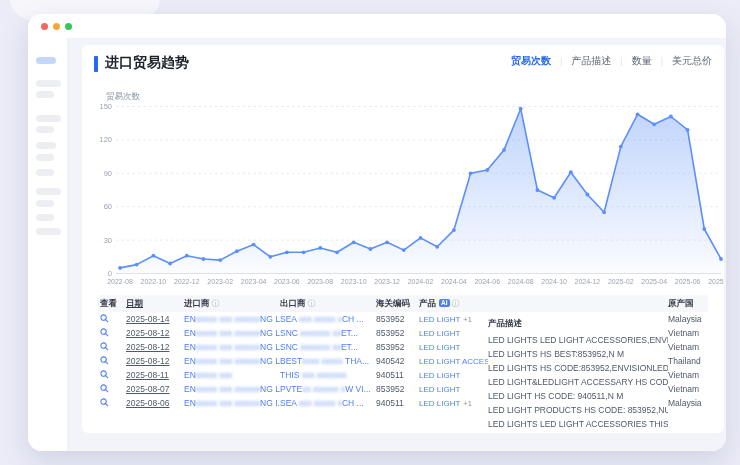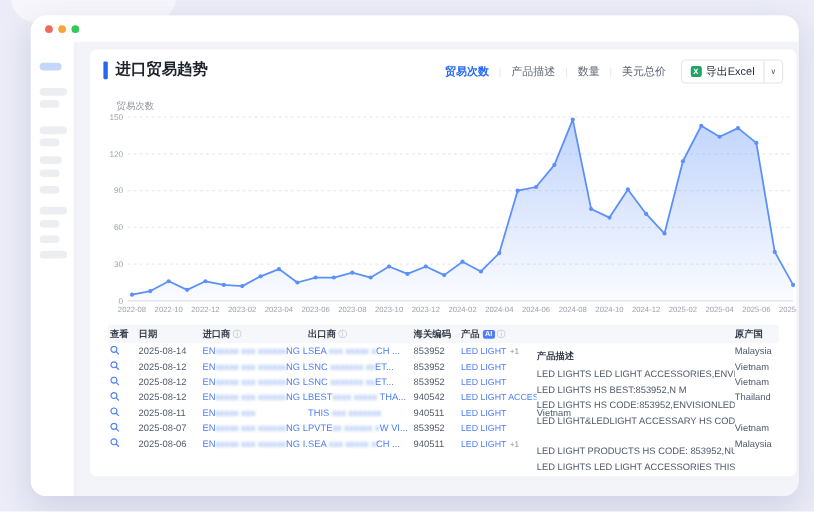--- a/index.html
+++ b/index.html
@@ -45,21 +45,21 @@
   .export-caret { width:17px; align-self:stretch; display:flex; align-items:center; justify-content:center;
                   border-left:1px solid #e2e4ea; font-size:7px; color:#4e5969; }
 
   .chart-ylabel { position:absolute; left:24px; top:46px; font-size:8.5px; color:#8a919f; }
   .chart-wrap { position:absolute; left:12px; top:56px; width:630px; height:188px; }
 
   .trade-table { position:absolute; left:16px; top:250px; width:610px; font-size:8.5px; color:#4e5969; }
   .tr { display:flex; align-items:center; height:14px; white-space:nowrap; }
   .tr.head { height:17px; background:#f6f7fa; border-radius:2px; color:#353c49; font-weight:bold; }
   .td { overflow:hidden; white-space:nowrap; padding-right:4px; }
-  .c-view{width:28px; padding-left:2px;} .c-date{width:58px;} .c-imp{width:96px;}
+  .c-view{width:28px; padding-left:2px;} .c-date{width:58px;text-decoration:underline;} .c-imp{width:96px;}
   .c-exp{width:96px;} .c-hs{width:43px;} .c-prod{width:69px;}
   .c-desc{flex:1;margin-top:41px;} .c-orig{width:40px; padding-right:0;}
   .link { color:#4d7ef7; cursor:pointer; }
   .blurred { color:#7da4f2; filter:blur(1.6px); }
   .plus-badge { color:#86909c; font-size:7.5px; margin-left:3px; }
   .info-ic { color:#b4bac4; font-size:8px; margin-left:2px; font-weight:normal; }
   .ai-badge { display:inline-block; background:#4d7ef7; color:#fff; font-size:6.5px; font-weight:bold;
               border-radius:2px; padding:0 2px; margin-left:3px; line-height:8.5px; vertical-align:1px; }
   .mag-ic { display:inline-block; cursor:pointer; }
 </style>
@@ -102,29 +102,20 @@
 
           <div class="tabs">
 
             <span class="tab active">贸易次数</span>
               <span class="tab-sep">|</span>
               <span class="tab">产品描述</span>
               <span class="tab-sep">|</span>
               <span class="tab">数量</span>
               <span class="tab-sep">|</span>
               <span class="tab">美元总价</span>
-              <div class="export-btn">
-              <span class="export-main">
-                <span class="excel-icon">X</span>
-                <span>导出Excel</span>
-              </span>
-              <span class="export-caret">
-                <span>∨</span>
-              </span>
-            </div>
           </div>
         </div>
 
         <div class="chart-ylabel">贸易次数</div>
         <div class="chart-wrap">
           <svg id="chart-svg" width="630" height="188" overflow="hidden">
               <defs>
                 <linearGradient id="ag" x1="0" y1="0" x2="0" y2="1">
        <stop offset="0" stop-color="#5b8ff9" stop-opacity="0.38"></stop>
        <stop offset="1" stop-color="#5b8ff9" stop-opacity="0.03"></stop>
@@ -278,20 +269,21 @@
               <div class="tr">
                 <div class="td c-view"><svg class="mag-ic" width="9" height="9" viewBox="0 0 10 10">
                     <circle cx="4" cy="4" r="3" fill="none" stroke="#4d7ef7" stroke-width="1.2"></circle>
                     <line x1="6.3" y1="6.3" x2="9" y2="9" stroke="#4d7ef7" stroke-width="1.2"></line>
                   </svg></div>
                 <div class="td c-date">2025-08-11</div>
                 <div class="td c-imp"><span class="link"><span>EN</span><span class="blurred">xxxxx xxx</span><span></span></span></div>
                 <div class="td c-exp"><span class="link"><span>THIS</span><span class="blurred"> xxx xxxxxxx</span><span></span></span></div>
                 <div class="td c-hs">940511</div>
                 <div class="td c-prod"><span class="link" style="font-size: 8px;">LED LIGHT</span></div>
+                <div class="td c-desc">LED LIGHT HS CODE: 940511,N M</div>
                 <div class="td c-orig">Vietnam</div>
               </div>
               <div class="tr">
                 <div class="td c-view"><svg class="mag-ic" width="9" height="9" viewBox="0 0 10 10">
                     <circle cx="4" cy="4" r="3" fill="none" stroke="#4d7ef7" stroke-width="1.2"></circle>
                     <line x1="6.3" y1="6.3" x2="9" y2="9" stroke="#4d7ef7" stroke-width="1.2"></line>
                   </svg></div>
                 <div class="td c-date">2025-08-07</div>
                 <div class="td c-imp"><span class="link"><span>EN</span><span class="blurred">xxxxx xxx xxxxxx</span><span>NG L...</span></span></div>
                 <div class="td c-exp"><span class="link"><span>PVTE</span><span class="blurred">xx xxxxxx x</span><span>W VI...</span></span></div>

